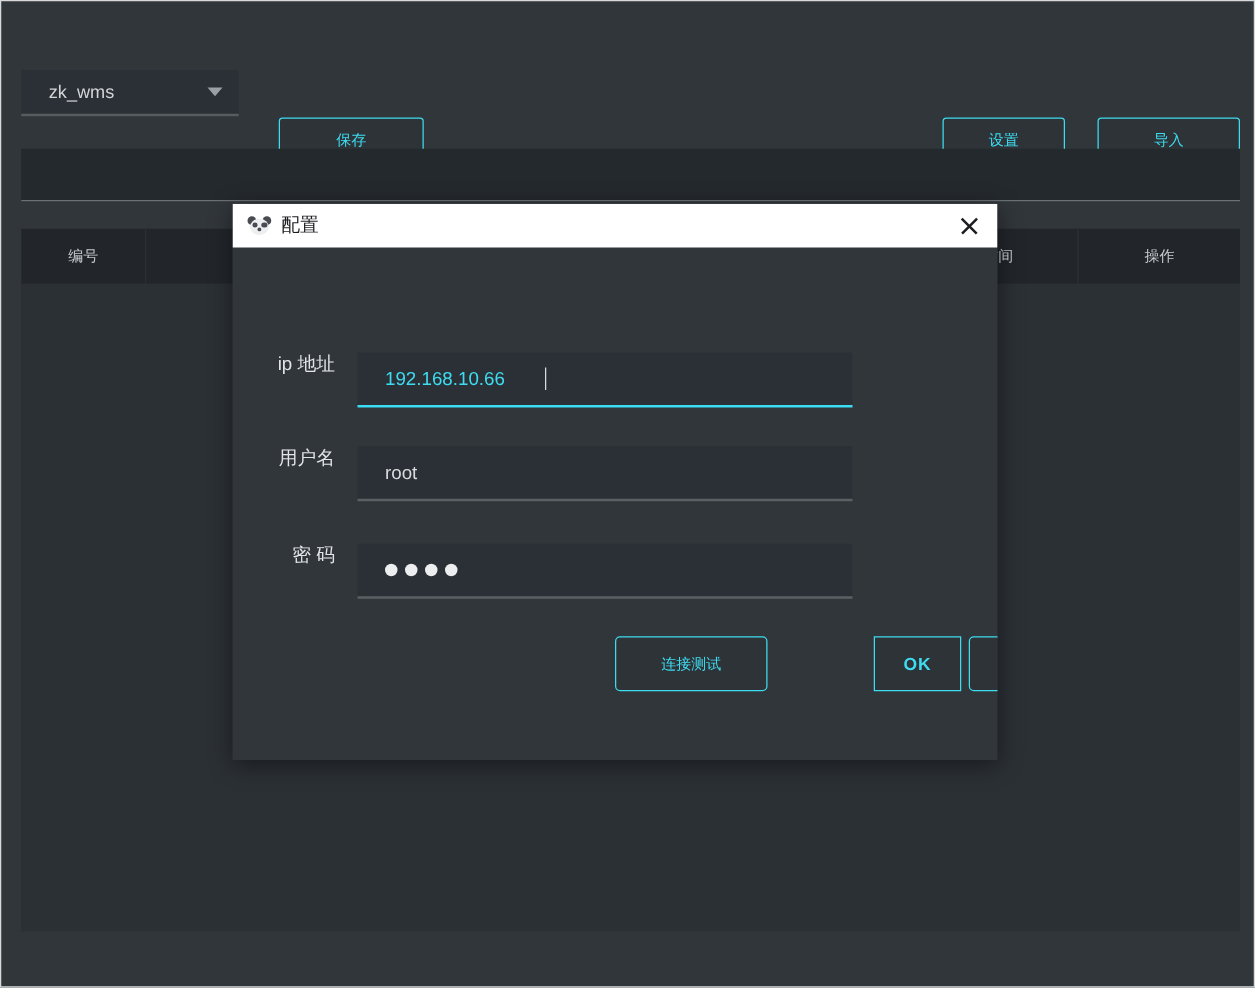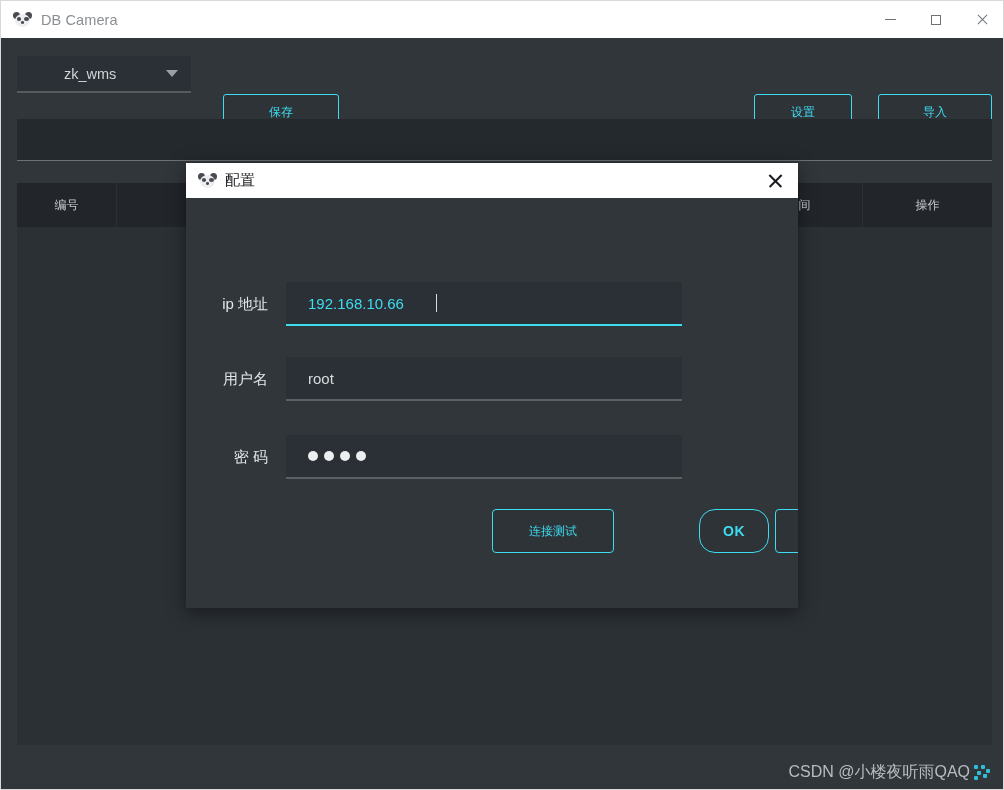--- a/index.html
+++ b/index.html
@@ -144,21 +144,20 @@
     box-sizing: border-box;
     display: flex;
     align-items: center;
     padding: 0 10px 0 22px;
     justify-content: space-between;
   }
   .db-select .value {
     font-size: 14.5px;
     color: #d2d5d8;
     white-space: nowrap;
-    margin-left: 25px;
   }
   .caret-down {
     width: 0; height: 0;
     border-left: 6px solid transparent;
     border-right: 6px solid transparent;
     border-top: 7px solid #9aa0a6;
     margin-right: 3px;
   }
   .btn-cyan {
     background: #2e3338;
@@ -303,21 +302,21 @@
   .dialog-body {
     position: relative;
     height: 410px;
   }
   .field-row {
     position: absolute;
     left: 0;
     width: 612px;
     height: 44px;
     display: flex;
-    align-items: center;
+    align-items: flex-start;
   }
   .field-label {
     width: 100px;
     text-align: right;
     font-size: 15px;
     color: #e2e5e8;
     padding-right: 18px;
     box-sizing: border-box;
     white-space: nowrap;
   }
@@ -362,64 +361,40 @@
   .dlg-btn-test {
     position: absolute;
     left: 306px; top: 311px;
     width: 122px; height: 44px;
     border-radius: 4px;
   }
   .dlg-btn-ok {
     position: absolute;
     left: 513px; top: 311px;
     width: 70px; height: 44px;
-    border-radius: 16px;
+    border-radius: 0;
     font-weight: bold;
     font-size: 14px;
     letter-spacing: 0.6px;
   }
   .dlg-btn-cancel {
     position: absolute;
     left: 589px; top: 311px;
     width: 108px; height: 44px;
     border-radius: 4px;
     font-weight: bold;
     font-size: 14px;
     letter-spacing: 0.6px;
   }
 </style>
 </head>
 <body>
 
 <div class="app-window">
 
-  <div class="titlebar">
-    <div class="title-left">
-      <span class="panda-icon">
-        <span class="ear l"></span>
-          <span class="ear r"></span>
-        <span class="face"></span>
-        <span class="eye l"></span>
-          <span class="eye r"></span>
-        <span class="nose"></span>
-      </span>
-      <span class="title-text">DB Camera</span>
-    </div>
-    <div class="win-controls">
-      <div class="win-btn">
-        <span class="glyph-min"></span>
-      </div>
-      <div class="win-btn">
-        <span class="glyph-max"></span>
-      </div>
-      <div class="win-btn">
-        <span class="glyph-close"></span>
-      </div>
-    </div>
-  </div>
 
   <div class="toolbar">
     <div class="db-select">
       <span class="value">zk_wms</span>
       <span class="caret-down"></span>
     </div>
     <div class="btn-cyan btn-save">保存</div>
     <div class="btn-cyan btn-settings">设置</div>
     <div class="btn-cyan btn-import">导入</div>
   </div>
@@ -429,31 +404,20 @@
   <div class="table-wrap">
     <div class="table-head">
       <div class="th" style="width:100px">编号</div>
       <div class="th" style="width:618px">数据</div>
       <div class="th" style="width:128px">时间</div>
       <div class="th" style="width:129px;border-right:none">操作</div>
     </div>
     <div class="table-body"></div>
   </div>
 
-  <div class="watermark">
-    <span class="wm-text">CSDN @小楼夜听雨QAQ</span>
-    <span class="wm-logo">
-      <i style="left:0px;top:1px"></i>
-      <i style="left:7px;top:1px"></i>
-      <i style="left:12px;top:5px"></i>
-      <i style="left:3px;top:7px"></i>
-      <i style="left:9px;top:10px"></i>
-      <i style="left:0px;top:12px"></i>
-    </span>
-  </div>
 
   <div class="dialog">
 
     <div class="dialog-title">
       <span class="panda-icon">
         <span class="ear l"></span>
           <span class="ear r"></span>
         <span class="face"></span>
         <span class="eye l"></span>
           <span class="eye r"></span>

